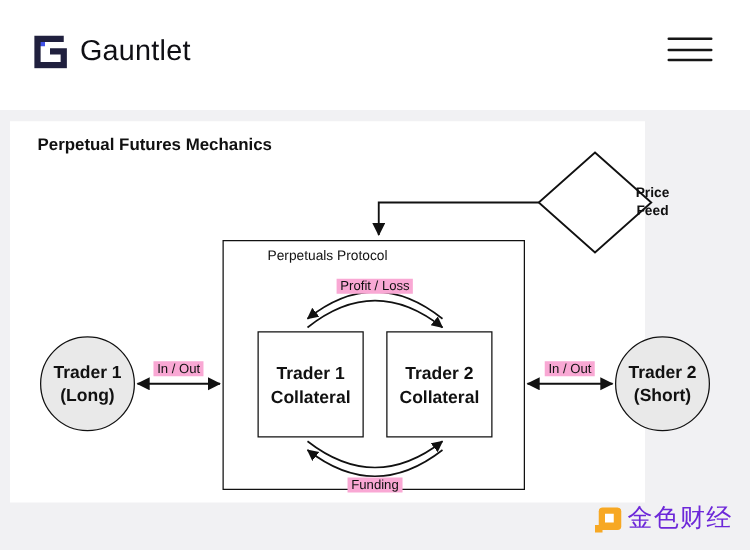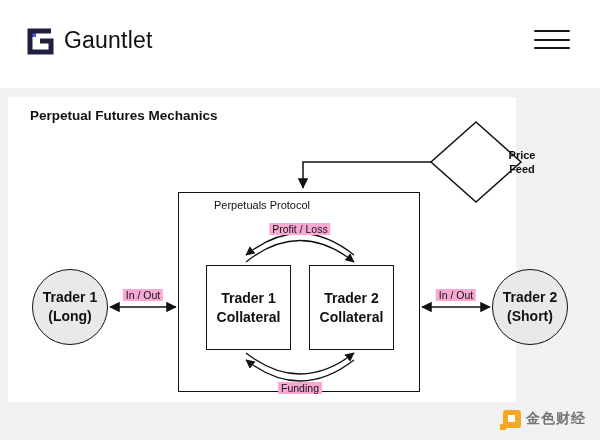--- a/index.html
+++ b/index.html
@@ -36,21 +36,21 @@
     padding:0 3px;z-index:3;white-space:nowrap;}
   .lbl-profit{left:292px;top:126px;}
   .lbl-funding{left:292px;top:285px;}
   .lbl-inout-left{left:135px;top:192px;}
   .lbl-inout-right{left:448px;top:192px;}
   
   .watermark{position:absolute;right:14px;bottom:12px;display:flex;align-items:center;gap:5px;z-index:5;}
   .wm-icon{width:18px;height:18px;background:#f7a823;border-radius:3px;position:relative;}
   .wm-icon::after{content:"";position:absolute;left:5px;top:5px;width:7px;height:7px;background:#ffffff;}
   .wm-icon::before{content:"";position:absolute;left:-3px;bottom:-2px;width:6px;height:6px;background:#f7a823;}
-  .wm-text{color:#737373;font-size:14px;font-weight:bold;letter-spacing:1px;}
+  .wm-text{color:#6d28d9;font-size:20px;font-weight:normal;letter-spacing:1px;}
 </style>
 </head>
 <body>
 
 <div class="header">
   <div class="brand">
     <span style="display:inline-block;width:30px;height:30px;">
       <svg width="30" height="30" viewBox="0 0 30 30">
         <rect x="4" y="4" width="8" height="8" fill="#4253e8"></rect>
         <path d="M27 6 H6 V27 H27 V16 H16" fill="none" stroke="#20203e" stroke-width="5"></path>

